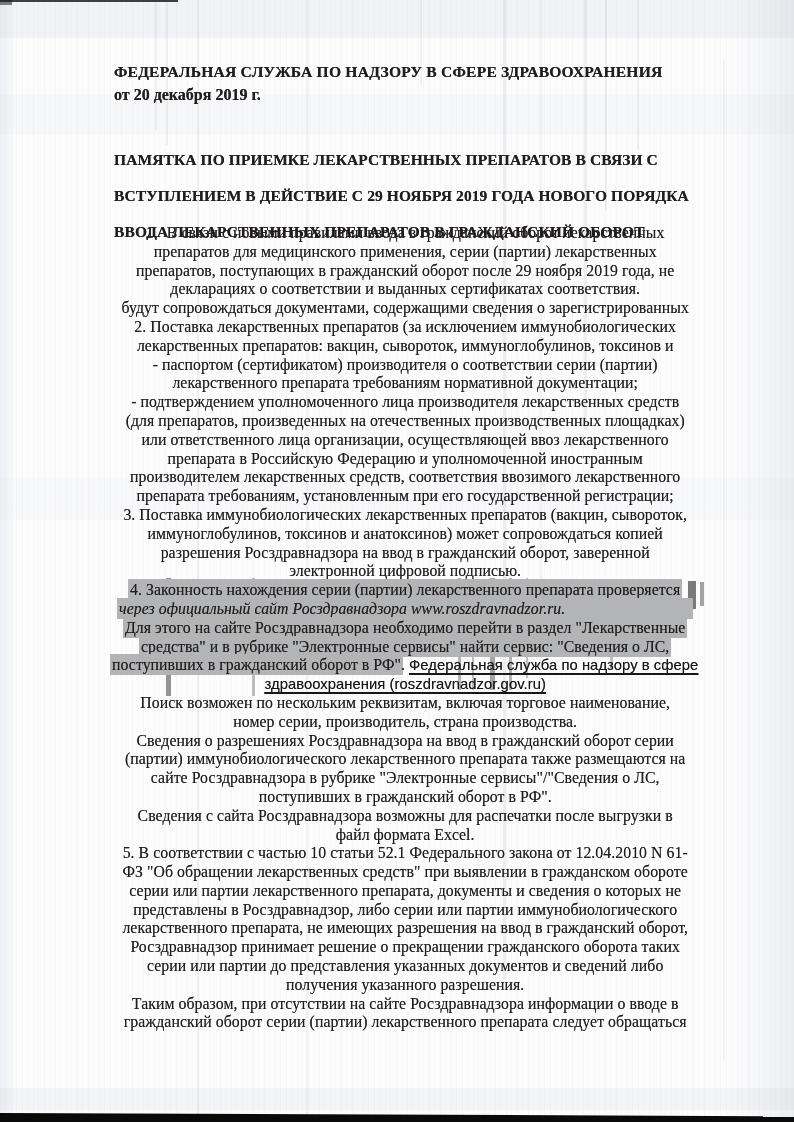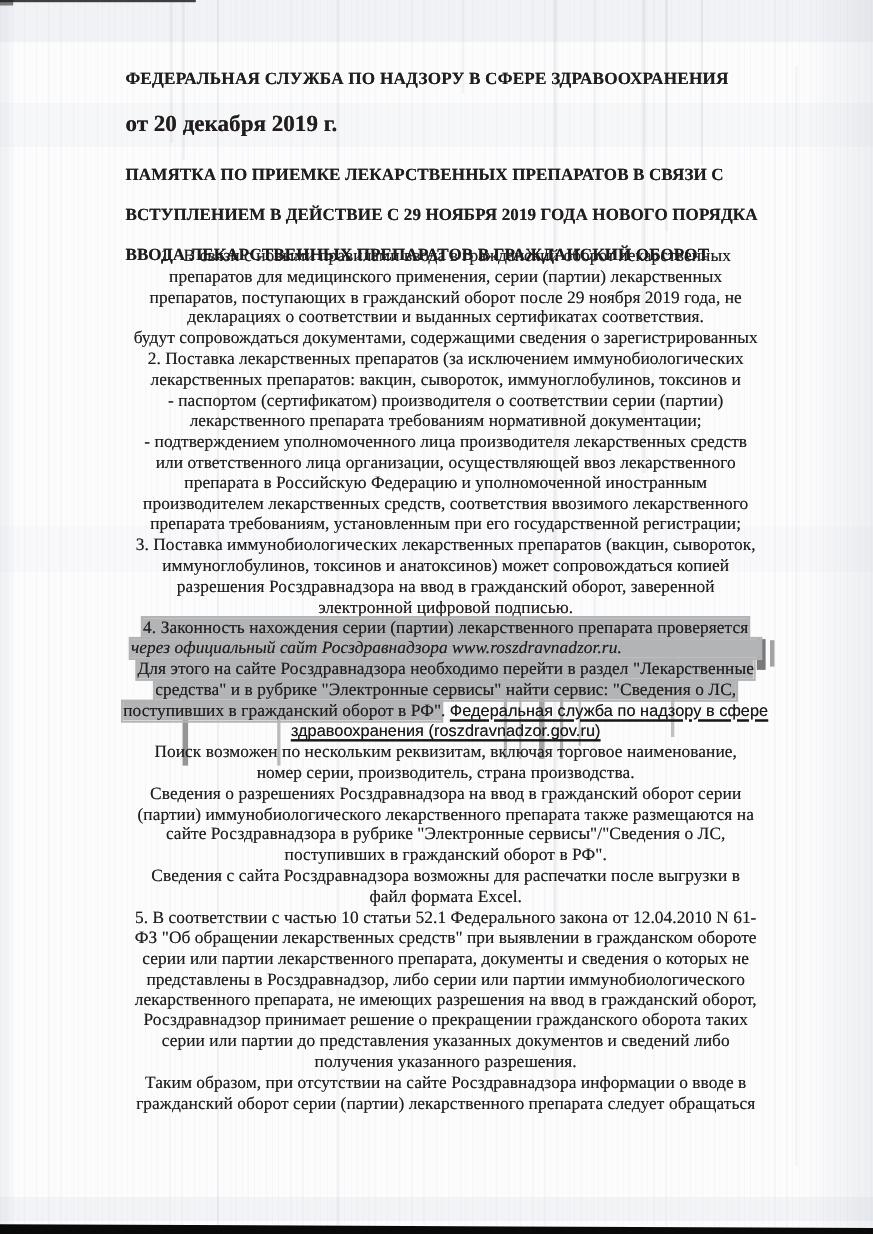--- a/index.html
+++ b/index.html
@@ -48,21 +48,21 @@
   .top-line{position:absolute;top:0;left:0;width:178px;height:2px;background:rgba(30,30,30,0.85);}
   .top-nub{position:absolute;top:0;left:0;width:12px;height:5px;background:rgba(30,30,30,0.55);}
   .bottom-bar{
     position:absolute;left:0;bottom:0;width:794px;height:11px;background:#0a0a0a;
     clip-path:polygon(0 18%, 100% 48%, 100% 100%, 0 100%);
     box-shadow:0 -2px 3px rgba(0,0,0,0.2);
   }
   
   .header{position:absolute;left:114px;top:62px;color:var(--ink,#171414);font-weight:bold;}
   .org{font-size:15.6px;line-height:20px;letter-spacing:0.2px;text-shadow:0 0 0.4px rgba(20,20,20,0.8);}
-  .date{font-size:21px;line-height:20px;margin-top:20px;text-shadow:0 0 0.4px rgba(20,20,20,0.8);}
+  .date{font-size:16px;line-height:20px;margin-top:3px;text-shadow:0 0 0.4px rgba(20,20,20,0.8);}
   .titles{position:absolute;left:114px;top:114px;color:var(--ink,#171414);font-weight:bold;margin-top:36px;}
   .title-line{font-size:15.5px;line-height:20px;margin-bottom:16px;letter-spacing:0.1px;white-space:nowrap;text-shadow:0 0 0.4px rgba(20,20,20,0.8);}
   .body{position:absolute;left:112px;top:224px;color:var(--ink,#242020);font-size:15.8px;text-align:center;}
   .line{line-height:18.8px;height:18.8px;white-space:nowrap;letter-spacing:0.05px;text-shadow:0 0 0.4px rgba(35,30,30,0.65);}
   .seg-g{margin-left:9px;}
   .seg-h,.seg-h2{background:var(--hl,#b2b4b6);box-shadow:0 0 0 2px var(--hl,#b2b4b6);}
   .seg-h2{padding-right:126px;font-style:italic;}
   .seg-l{
     font-family:"Liberation Sans", sans-serif;font-size:14.8px;color:var(--link,#181616);
     text-decoration:underline;text-decoration-thickness:1.5px;text-underline-offset:2.5px;
@@ -112,20 +112,21 @@
       <div class="line"><span class="seg-p">1.</span><span class="seg-g">В связи с новыми правилами ввода в гражданский оборот лекарственных</span></div>
       <div class="line"><span class="seg-p">препаратов для медицинского применения, серии (партии) лекарственных</span></div>
       <div class="line"><span class="seg-p">препаратов, поступающих в гражданский оборот после 29 ноября 2019 года, не</span></div>
       <div class="line"><span class="seg-p">декларациях о соответствии и выданных сертификатах соответствия.</span></div>
       <div class="line"><span class="seg-p">будут сопровождаться документами, содержащими сведения о зарегистрированных</span></div>
       <div class="line"><span class="seg-p">2. Поставка лекарственных препаратов (за исключением иммунобиологических</span></div>
       <div class="line"><span class="seg-p">лекарственных препаратов: вакцин, сывороток, иммуноглобулинов, токсинов и</span></div>
       <div class="line"><span class="seg-p">- паспортом (сертификатом) производителя о соответствии серии (партии)</span></div>
       <div class="line"><span class="seg-p">лекарственного препарата требованиям нормативной документации;</span></div>
       <div class="line"><span class="seg-p">- подтверждением уполномоченного лица производителя лекарственных средств</span></div>
+      <div class="line"><span class="seg-p">(для препаратов, произведенных на отечественных производственных площадках)</span></div>
       <div class="line"><span class="seg-p">или ответственного лица организации, осуществляющей ввоз лекарственного</span></div>
       <div class="line"><span class="seg-p">препарата в Российскую Федерацию и уполномоченной иностранным</span></div>
       <div class="line"><span class="seg-p">производителем лекарственных средств, соответствия ввозимого лекарственного</span></div>
       <div class="line"><span class="seg-p">препарата требованиям, установленным при его государственной регистрации;</span></div>
       <div class="line"><span class="seg-p">3. Поставка иммунобиологических лекарственных препаратов (вакцин, сывороток,</span></div>
       <div class="line"><span class="seg-p">иммуноглобулинов, токсинов и анатоксинов) может сопровождаться копией</span></div>
       <div class="line"><span class="seg-p">разрешения Росздравнадзора на ввод в гражданский оборот, заверенной</span></div>
       <div class="line"><span class="seg-p">электронной цифровой подписью.</span></div>
       <div class="line"><span class="seg-h">4. Законность нахождения серии (партии) лекарственного препарата проверяется</span></div>
       <div class="line"><span class="seg-h2">через официальный сайт Росздравнадзора www.roszdravnadzor.ru.</span></div>

